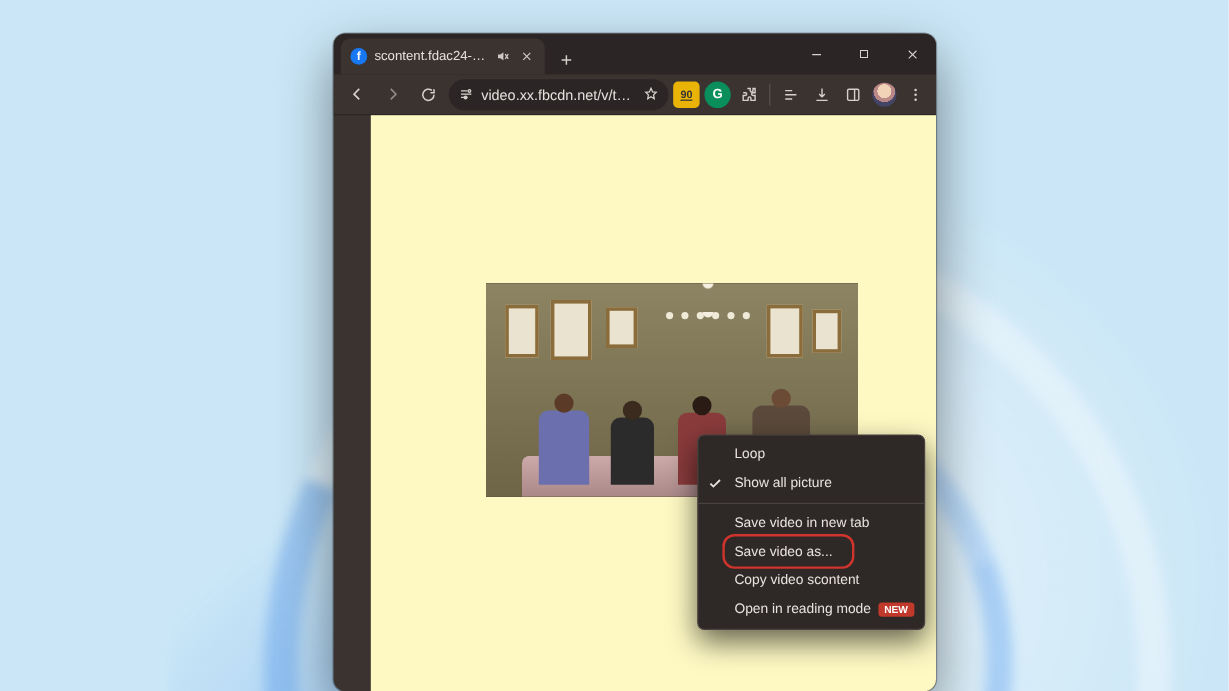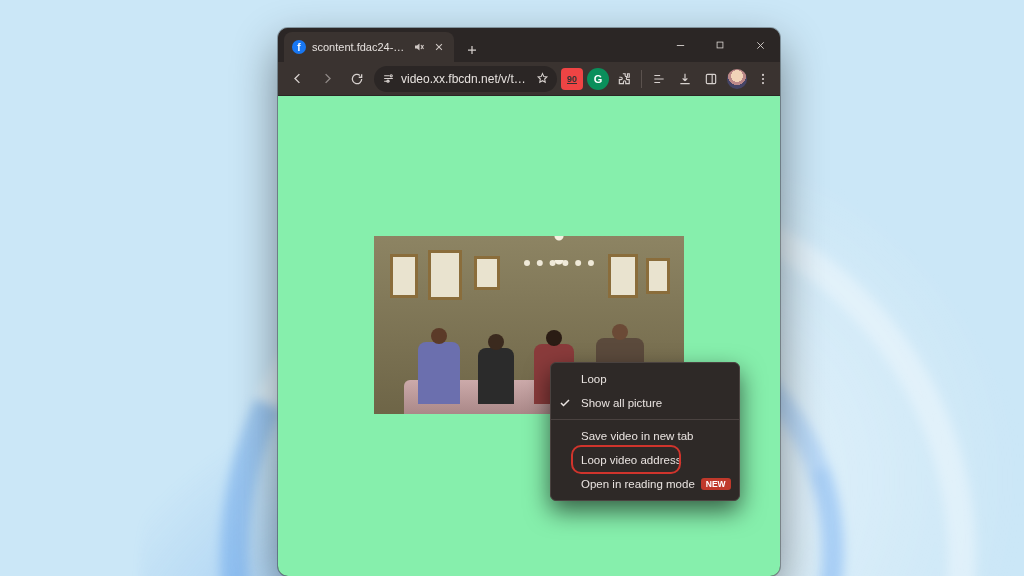--- a/index.html
+++ b/index.html
@@ -127,32 +127,33 @@
     color:#d7d1ce;
     font-size:12px;
     min-width: 0;
   }
   .omnibox .url{flex:1; white-space:nowrap; overflow:hidden; text-overflow:ellipsis; color:#e6e1de;}
   .ext{
     width:22px;height:22px;border-radius:4px;
     display:flex;align-items:center;justify-content:center;
     color:#d7d1ce;font-size:13px;
   }
-  .ext.badge{background:#ef4444;color:#333;font-size:9px;font-weight:700;border-radius:4px;text-decoration:underline;}
+  .ext.badge{background:#eab308;color:#333;font-size:9px;font-weight:700;border-radius:4px;text-decoration:underline;}
   .ext.g{background:#0a8f5b;border-radius:50%;color:#fff;font-weight:700;font-size:11px;}
   .avatar{width:20px;height:20px;border-radius:50%;
     background: radial-gradient(circle at 50% 35%, #f1d3b8 35%, #b88 36% 55%, #446 56%);
   }
   .tsep{width:1px;height:18px;background:#5b524e;margin:0 2px;}
 
   
   .content{
     flex:1;
-    background:#86efac;
+    background:#fef9c3;
     position:relative;
+    margin-left:31px;
   }
   .video{
     position:absolute;
     left:96px; top:140px;
     width:310px; height:178px;
     background:#2c231b;
     overflow:hidden;
   }
   
   .wall{position:absolute;inset:0;
@@ -358,22 +359,25 @@
             <svg width="12" height="12" viewBox="0 0 24 24" fill="none" stroke="currentColor" stroke-width="3">
                 <path d="M4 12l5 5L20 6"></path>
               </svg>
           </span>
           <span>Show all picture</span>
         </div>
         <div class="mi sep"></div>
         <div class="mi">
           <span>Save video in new tab</span>
         </div>
-        <div class="mi">
-          <span>Loop video address</span>
+        <div class="mi" id="mi-save">
+          <span>Save video as...</span>
+        </div>
+        <div class="mi">
+          <span>Copy video scontent</span>
         </div>
         <div class="mi">
           <span>Open in reading mode</span>
           <span class="tag">NEW</span>
         </div>
 
       </div>
 
       <div class="ring" id="hl-ring" style="left: 293px; top: 349px; width: 110px; height: 29px;"></div>
     </div>

